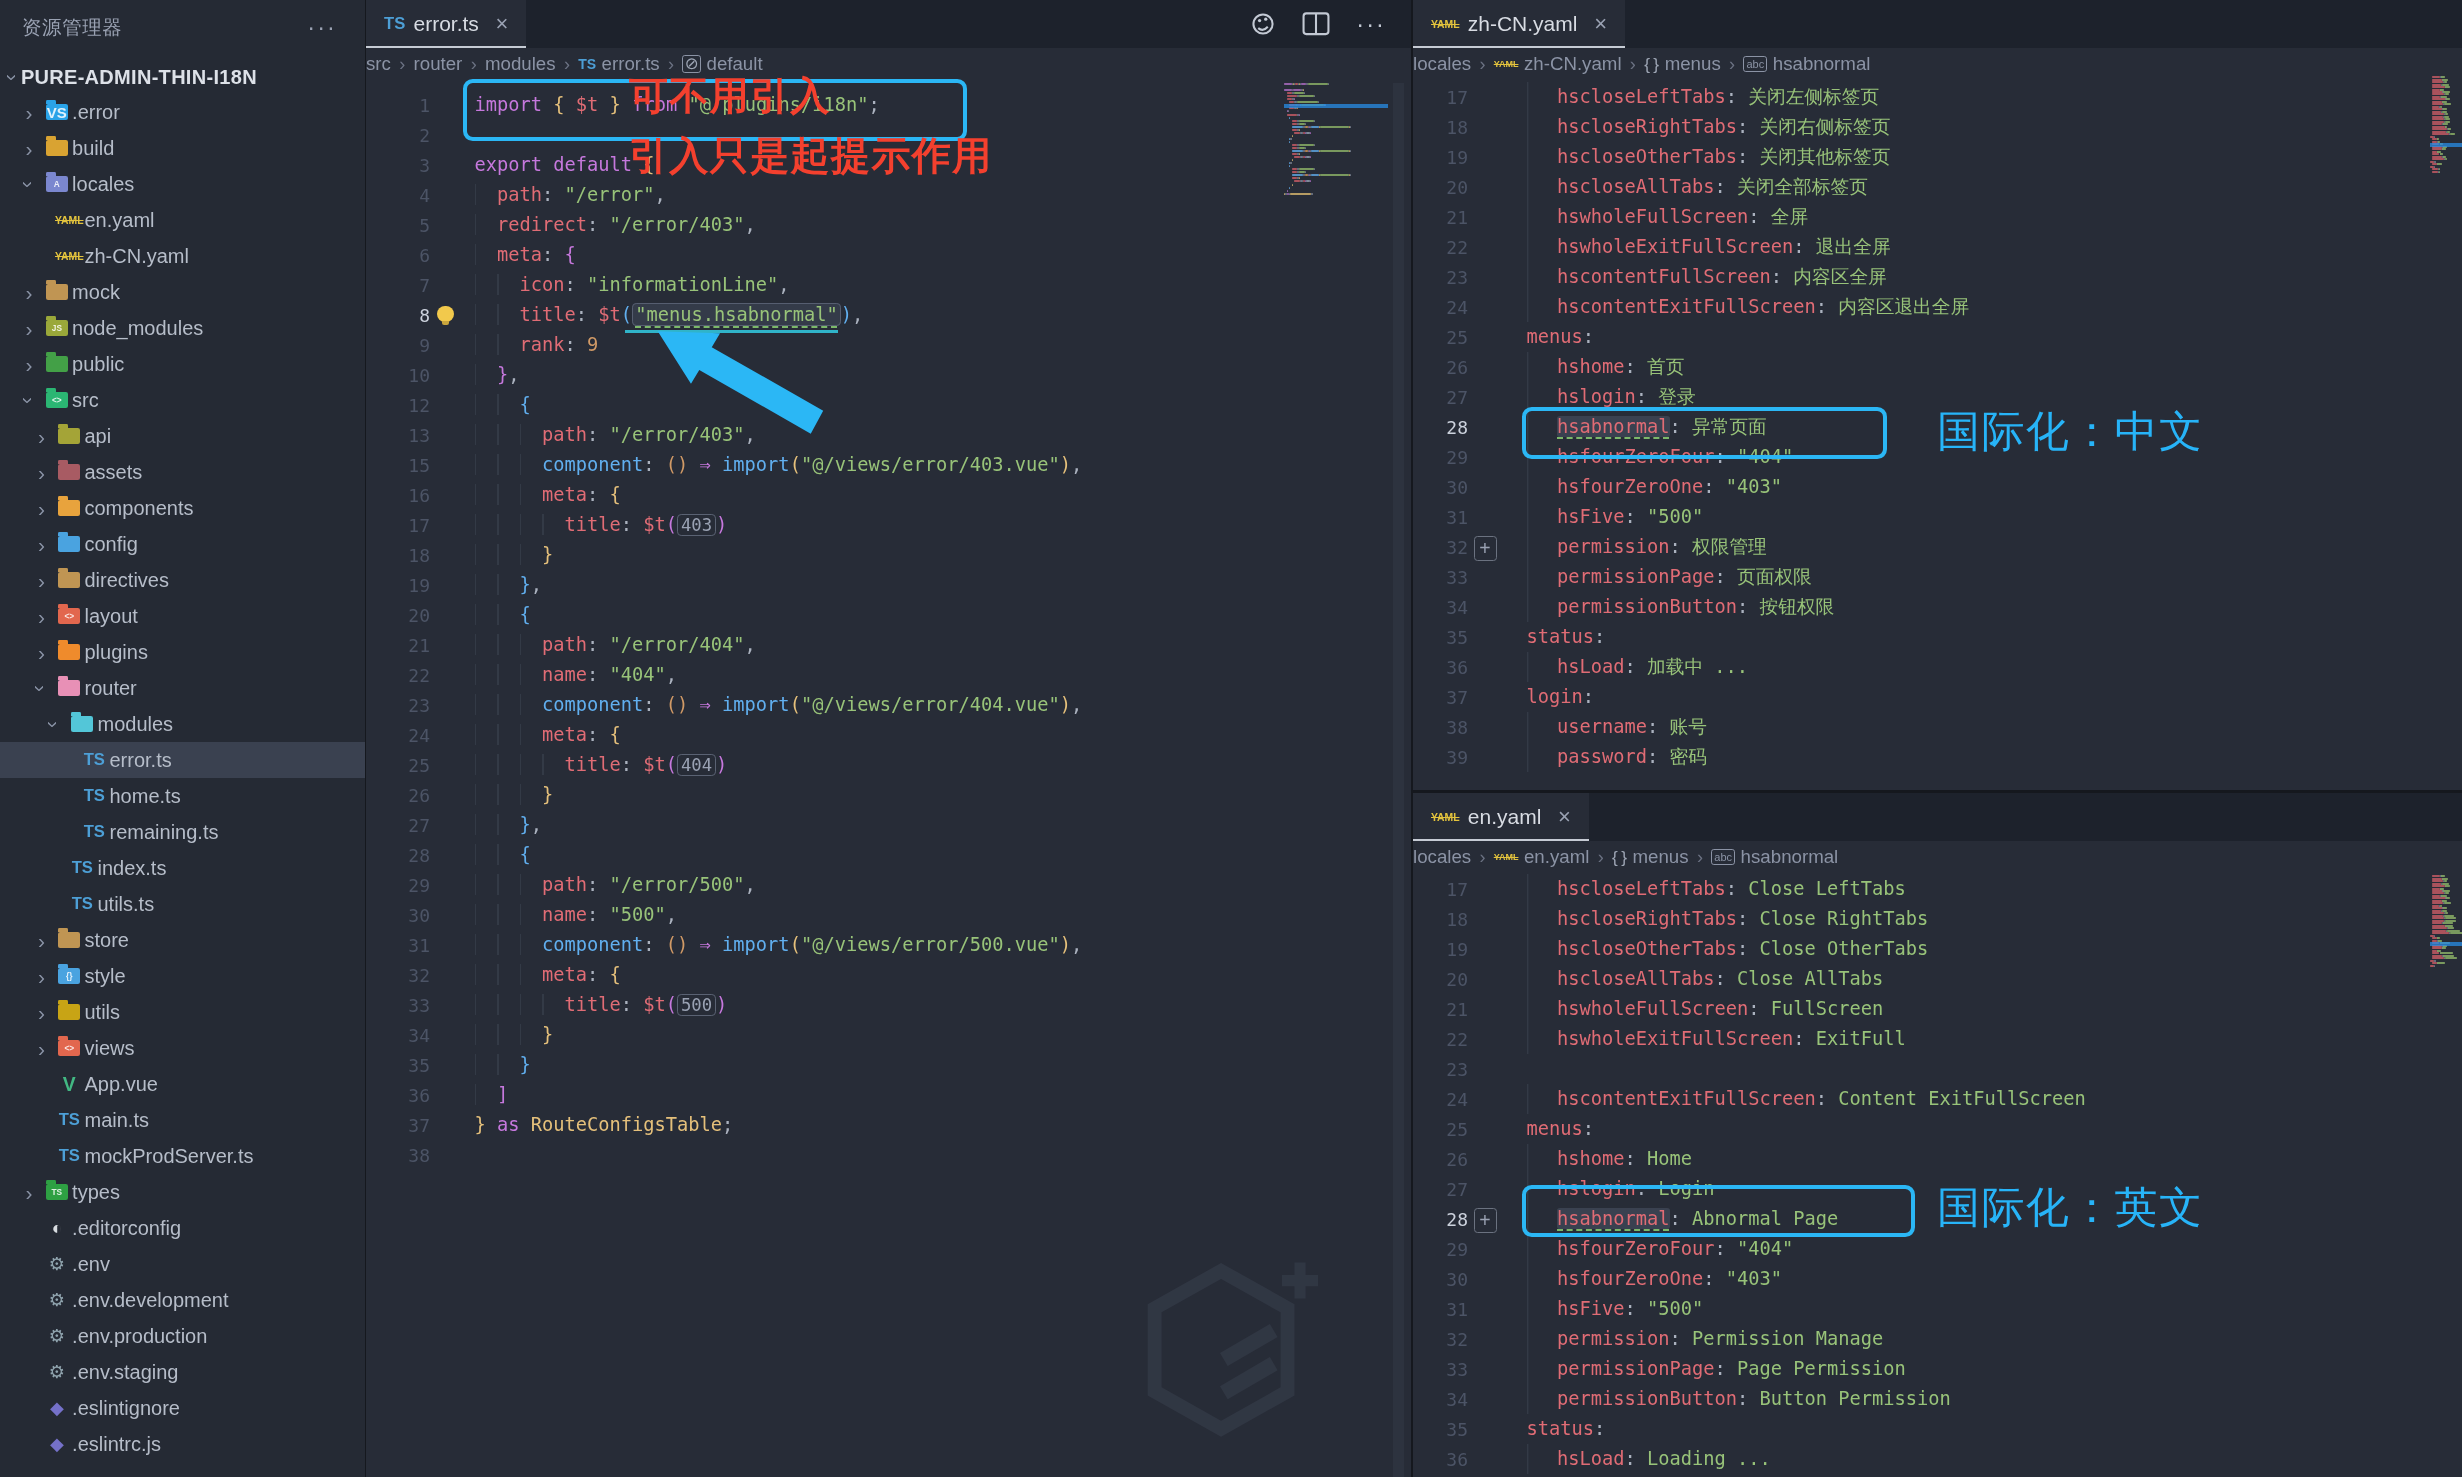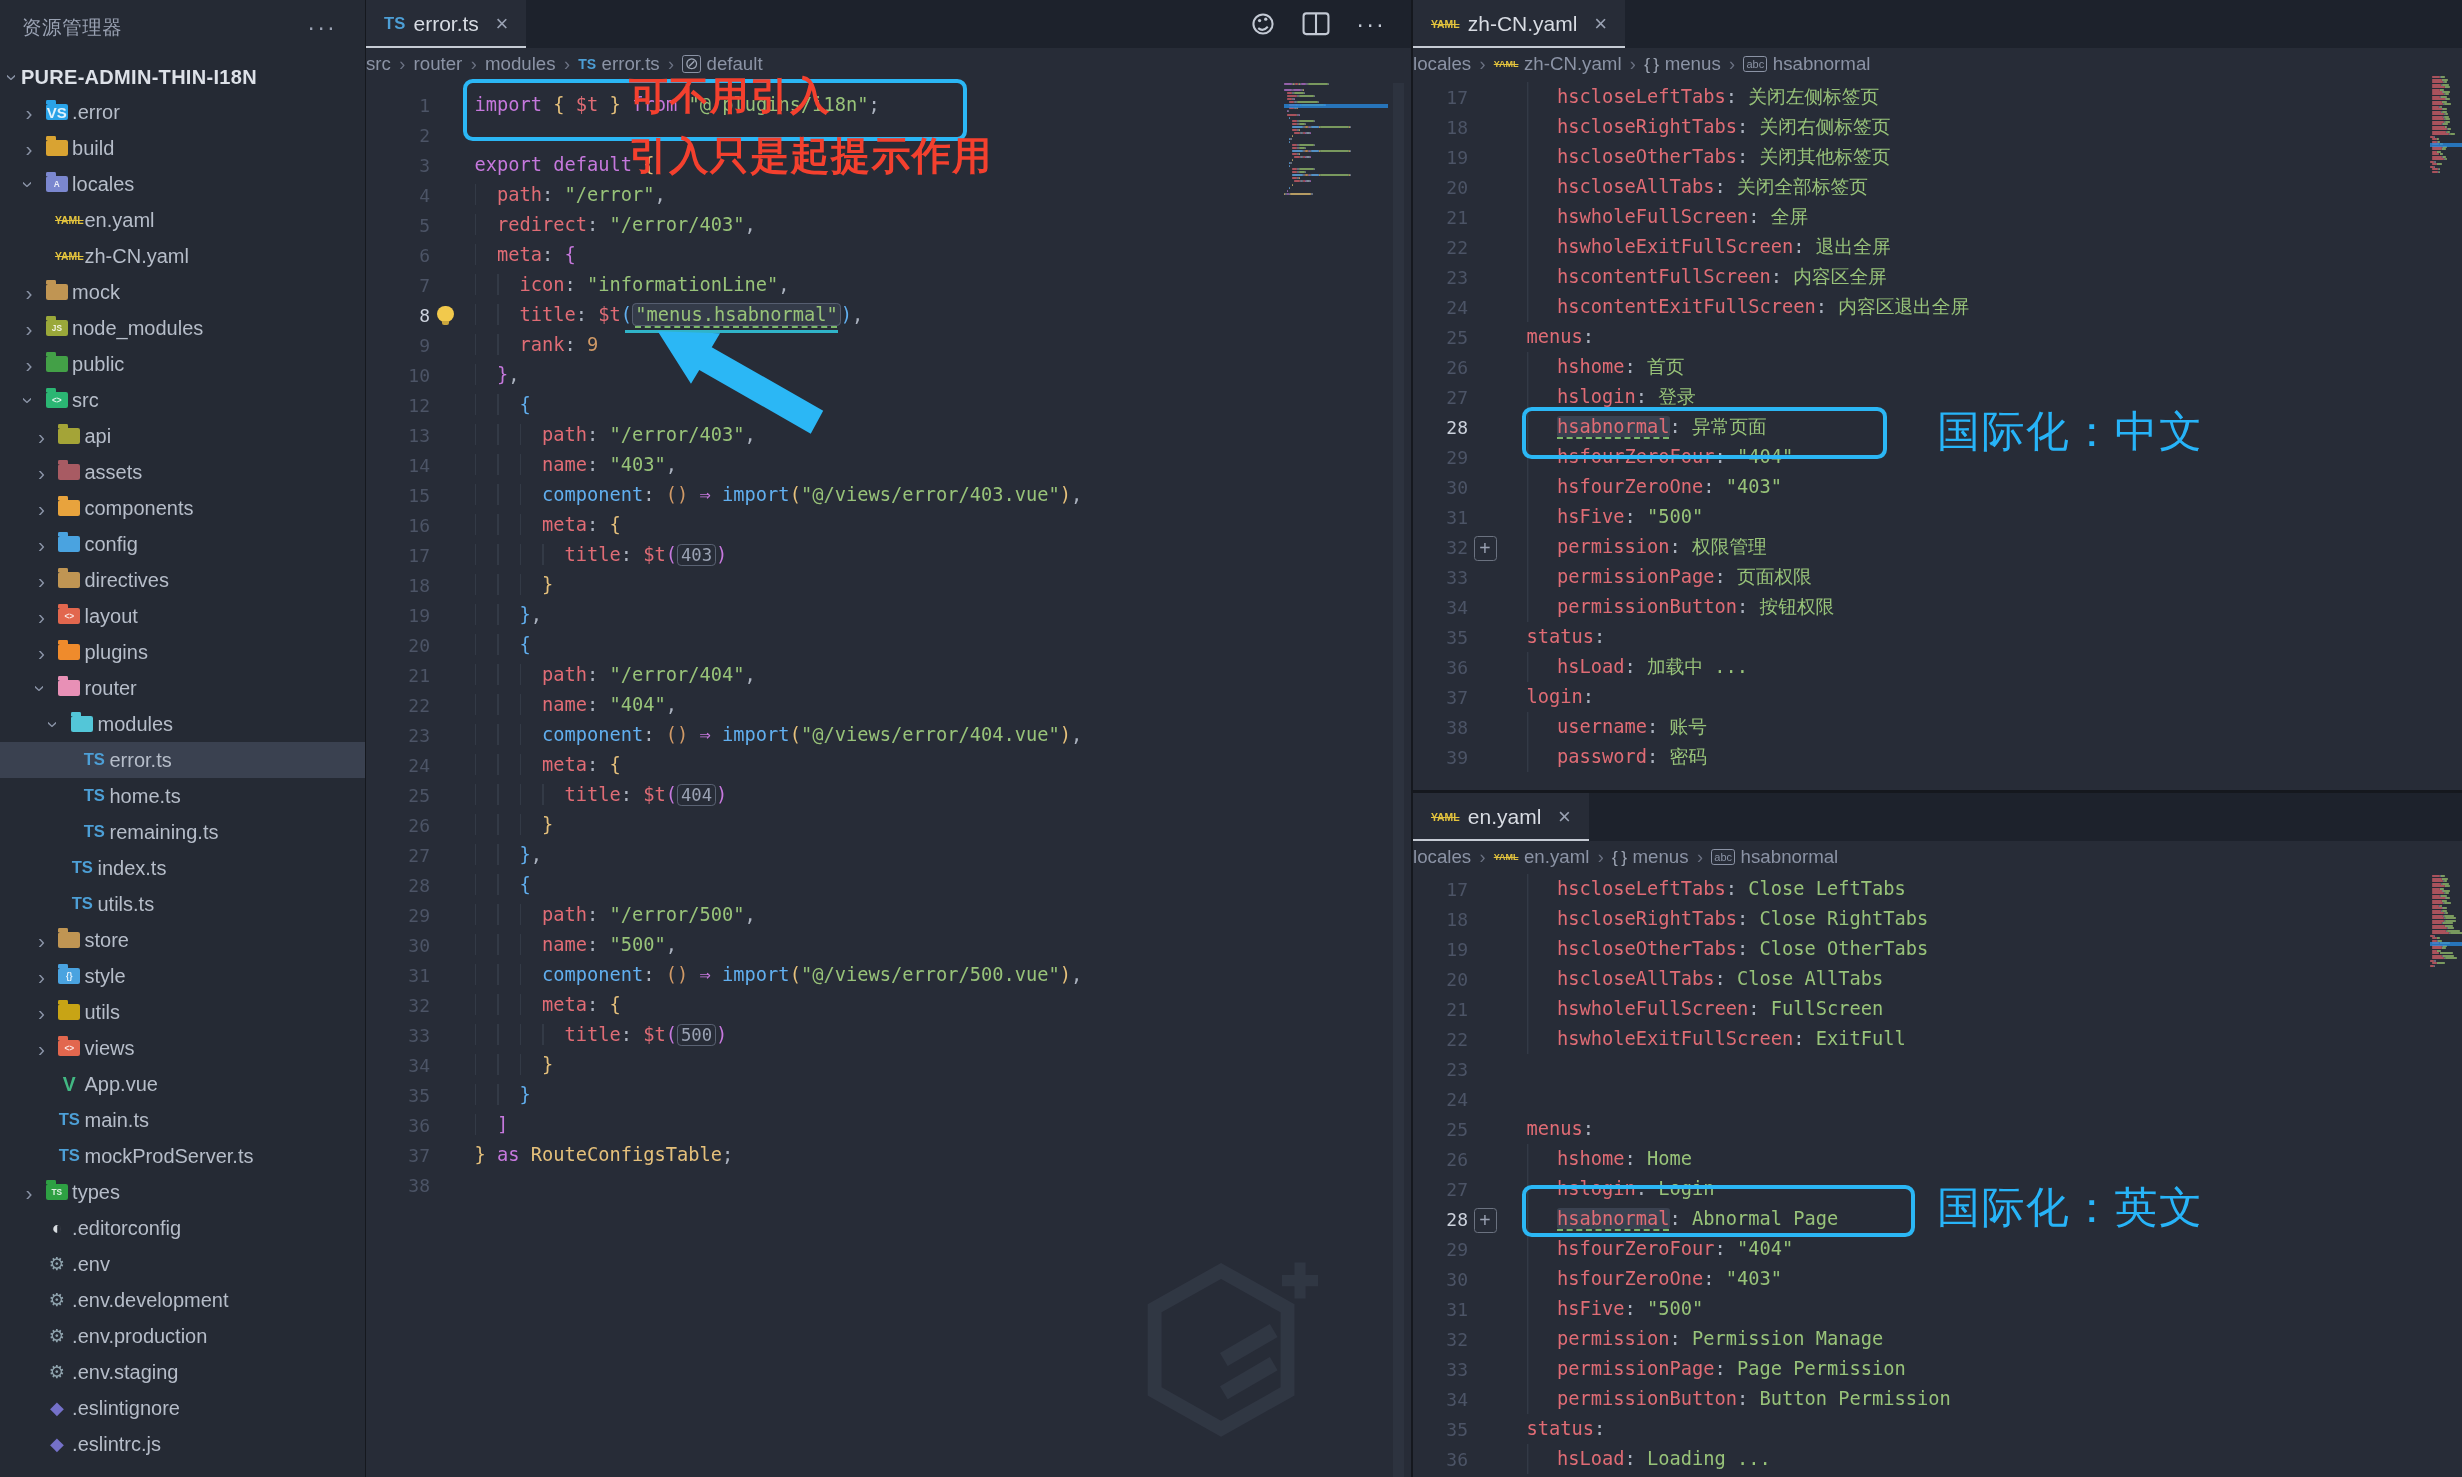--- a/index.html
+++ b/index.html
@@ -473,25 +473,20 @@
       </div>
       <div class="cline">
         <span class="ln">12</span>
         <span class="slot"></span>
         <span class="codetx"><span class="tk-lead">    </span><span class="tk-brB">{</span></span>
       </div>
       <div class="cline">
         <span class="ln">13</span>
         <span class="slot"></span>
         <span class="codetx"><span class="tk-lead">      </span><span class="tk-red">path</span><span class="tk-pun">: </span><span class="tk-str">"/error/403"</span><span class="tk-pun">,</span></span>
-      </div>
-      <div class="cline">
-        <span class="ln">14</span>
-        <span class="slot"></span>
-        <span class="codetx"><span class="tk-lead">      </span><span class="tk-red">name</span><span class="tk-pun">: </span><span class="tk-str">"403"</span><span class="tk-pun">,</span></span>
       </div>
       <div class="cline">
         <span class="ln">15</span>
         <span class="slot"></span>
         <span class="codetx"><span class="tk-lead">      </span><span class="tk-blue">component</span><span class="tk-pun">: </span><span class="tk-num">()</span><span class="tk-pun"> </span><span class="tk-kw">⇒</span><span class="tk-pun"> </span><span class="tk-blue">import</span><span class="tk-brY">(</span><span class="tk-str">"@/views/error/403.vue"</span><span class="tk-brY">)</span><span class="tk-pun">,</span></span>
       </div>
       <div class="cline">
         <span class="ln">16</span>
         <span class="slot"></span>
         <span class="codetx"><span class="tk-lead">      </span><span class="tk-red">meta</span><span class="tk-pun">: </span><span class="tk-brY">{</span></span>
@@ -1094,20 +1089,21 @@
         <span class="slot"></span>
         <span class="codetx"><span class="yind"></span><span class="tk-red">hswholeExitFullScreen</span><span class="tk-pun">:</span><span class="tk-pun"> </span><span class="tk-str">ExitFull</span></span>
       </div>
       <div class="yline">
         <span class="ln">23</span>
         <span class="slot"></span>
       </div>
       <div class="yline">
         <span class="ln">24</span>
         <span class="slot"></span>
+        <span class="codetx"><span class="yind"></span><span class="tk-red">hscontentExitFullScreen</span><span class="tk-pun">:</span><span class="tk-pun"> </span><span class="tk-str">Content ExitFullScreen</span></span>
       </div>
       <div class="yline">
         <span class="ln">25</span>
         <span class="slot"></span>
         <span class="codetx"><span class="tk-red">menus</span><span class="tk-pun">:</span></span>
       </div>
       <div class="yline">
         <span class="ln">26</span>
         <span class="slot"></span>
         <span class="codetx"><span class="yind"></span><span class="tk-red">hshome</span><span class="tk-pun">:</span><span class="tk-pun"> </span><span class="tk-str">Home</span></span>

